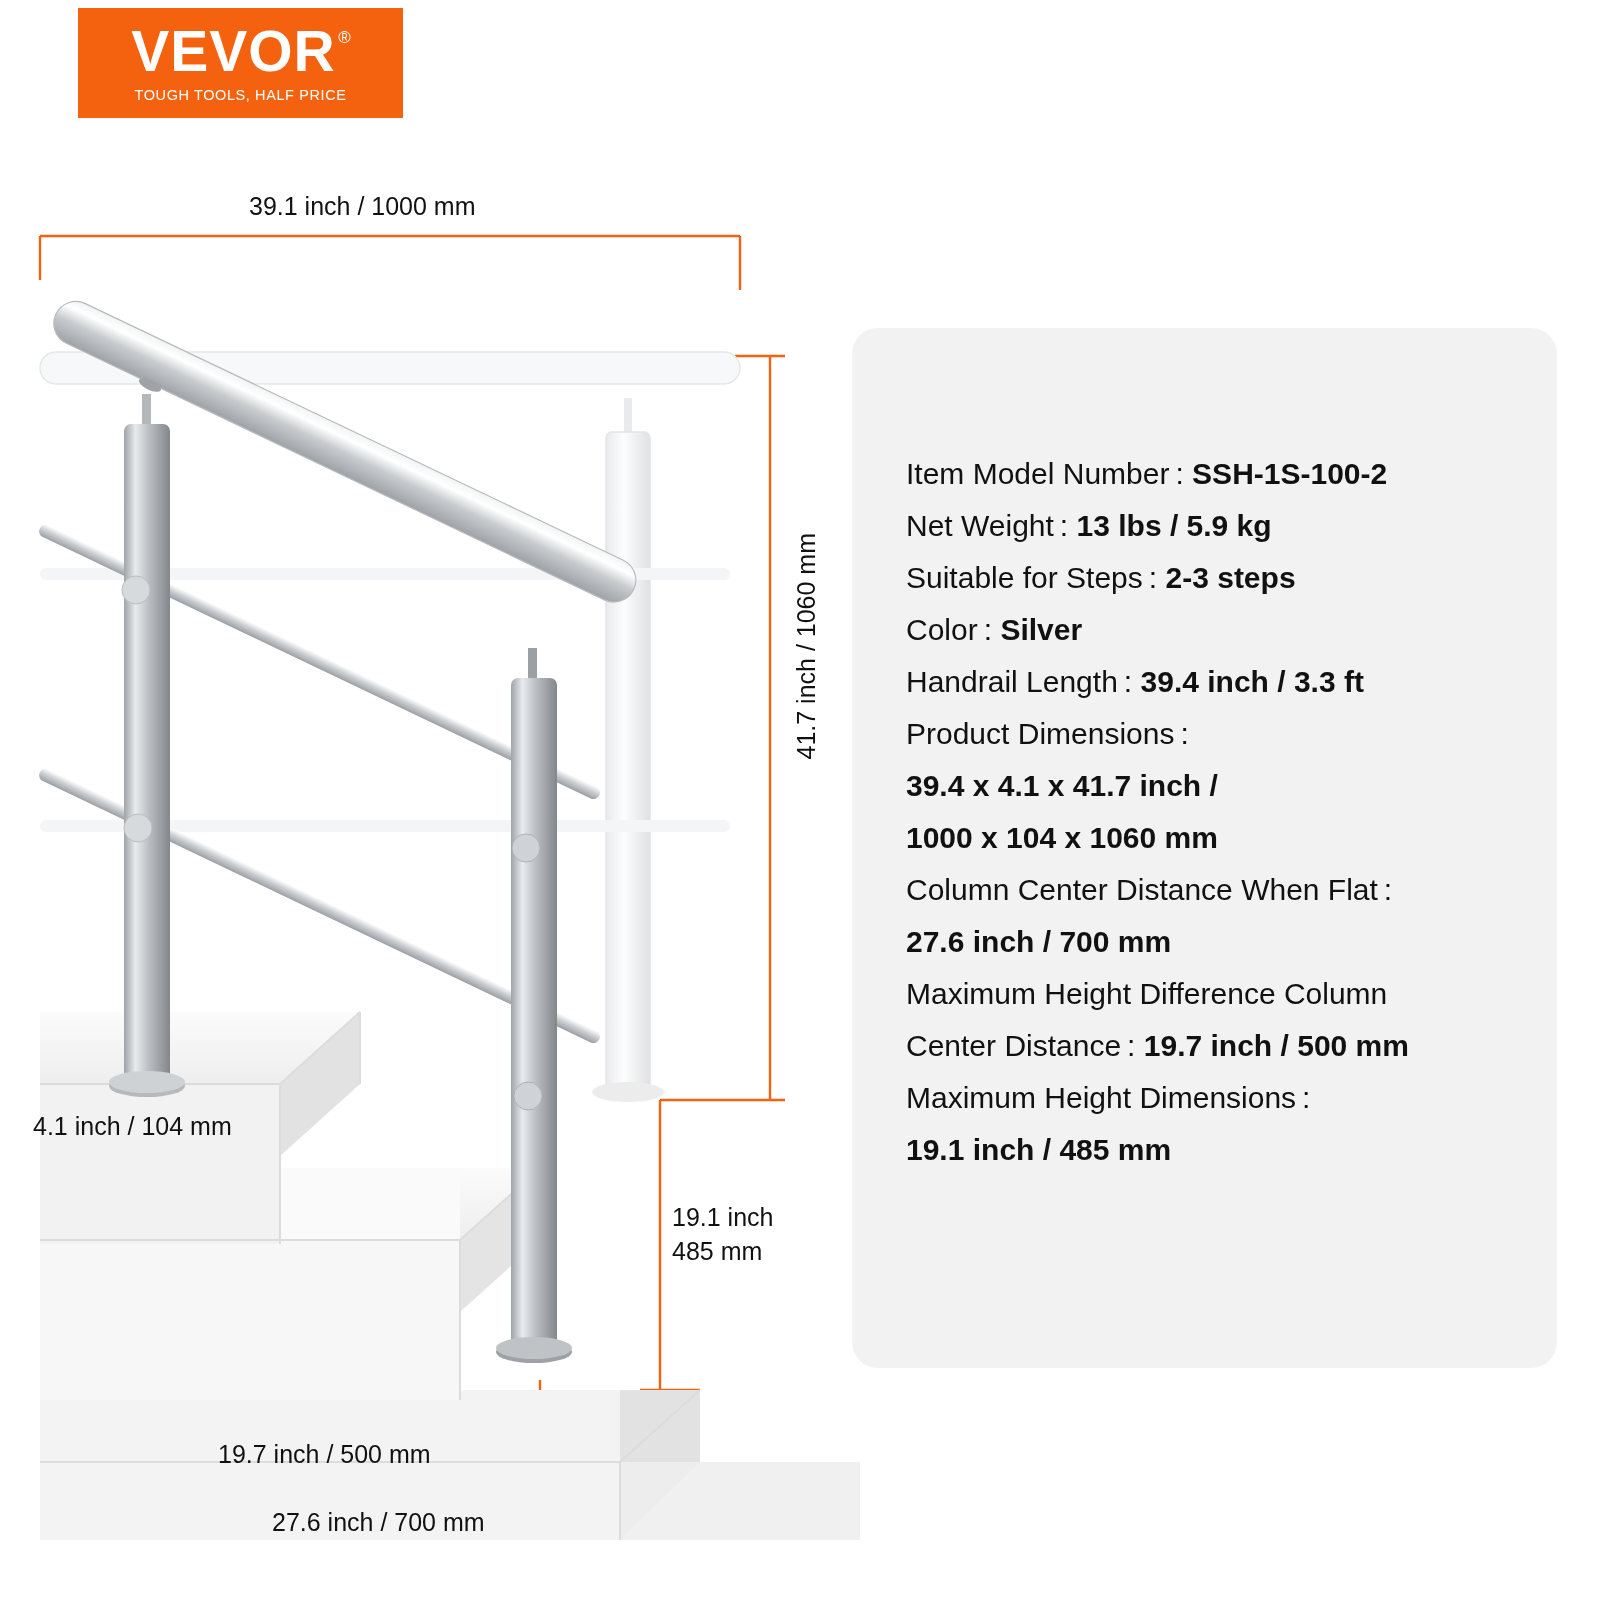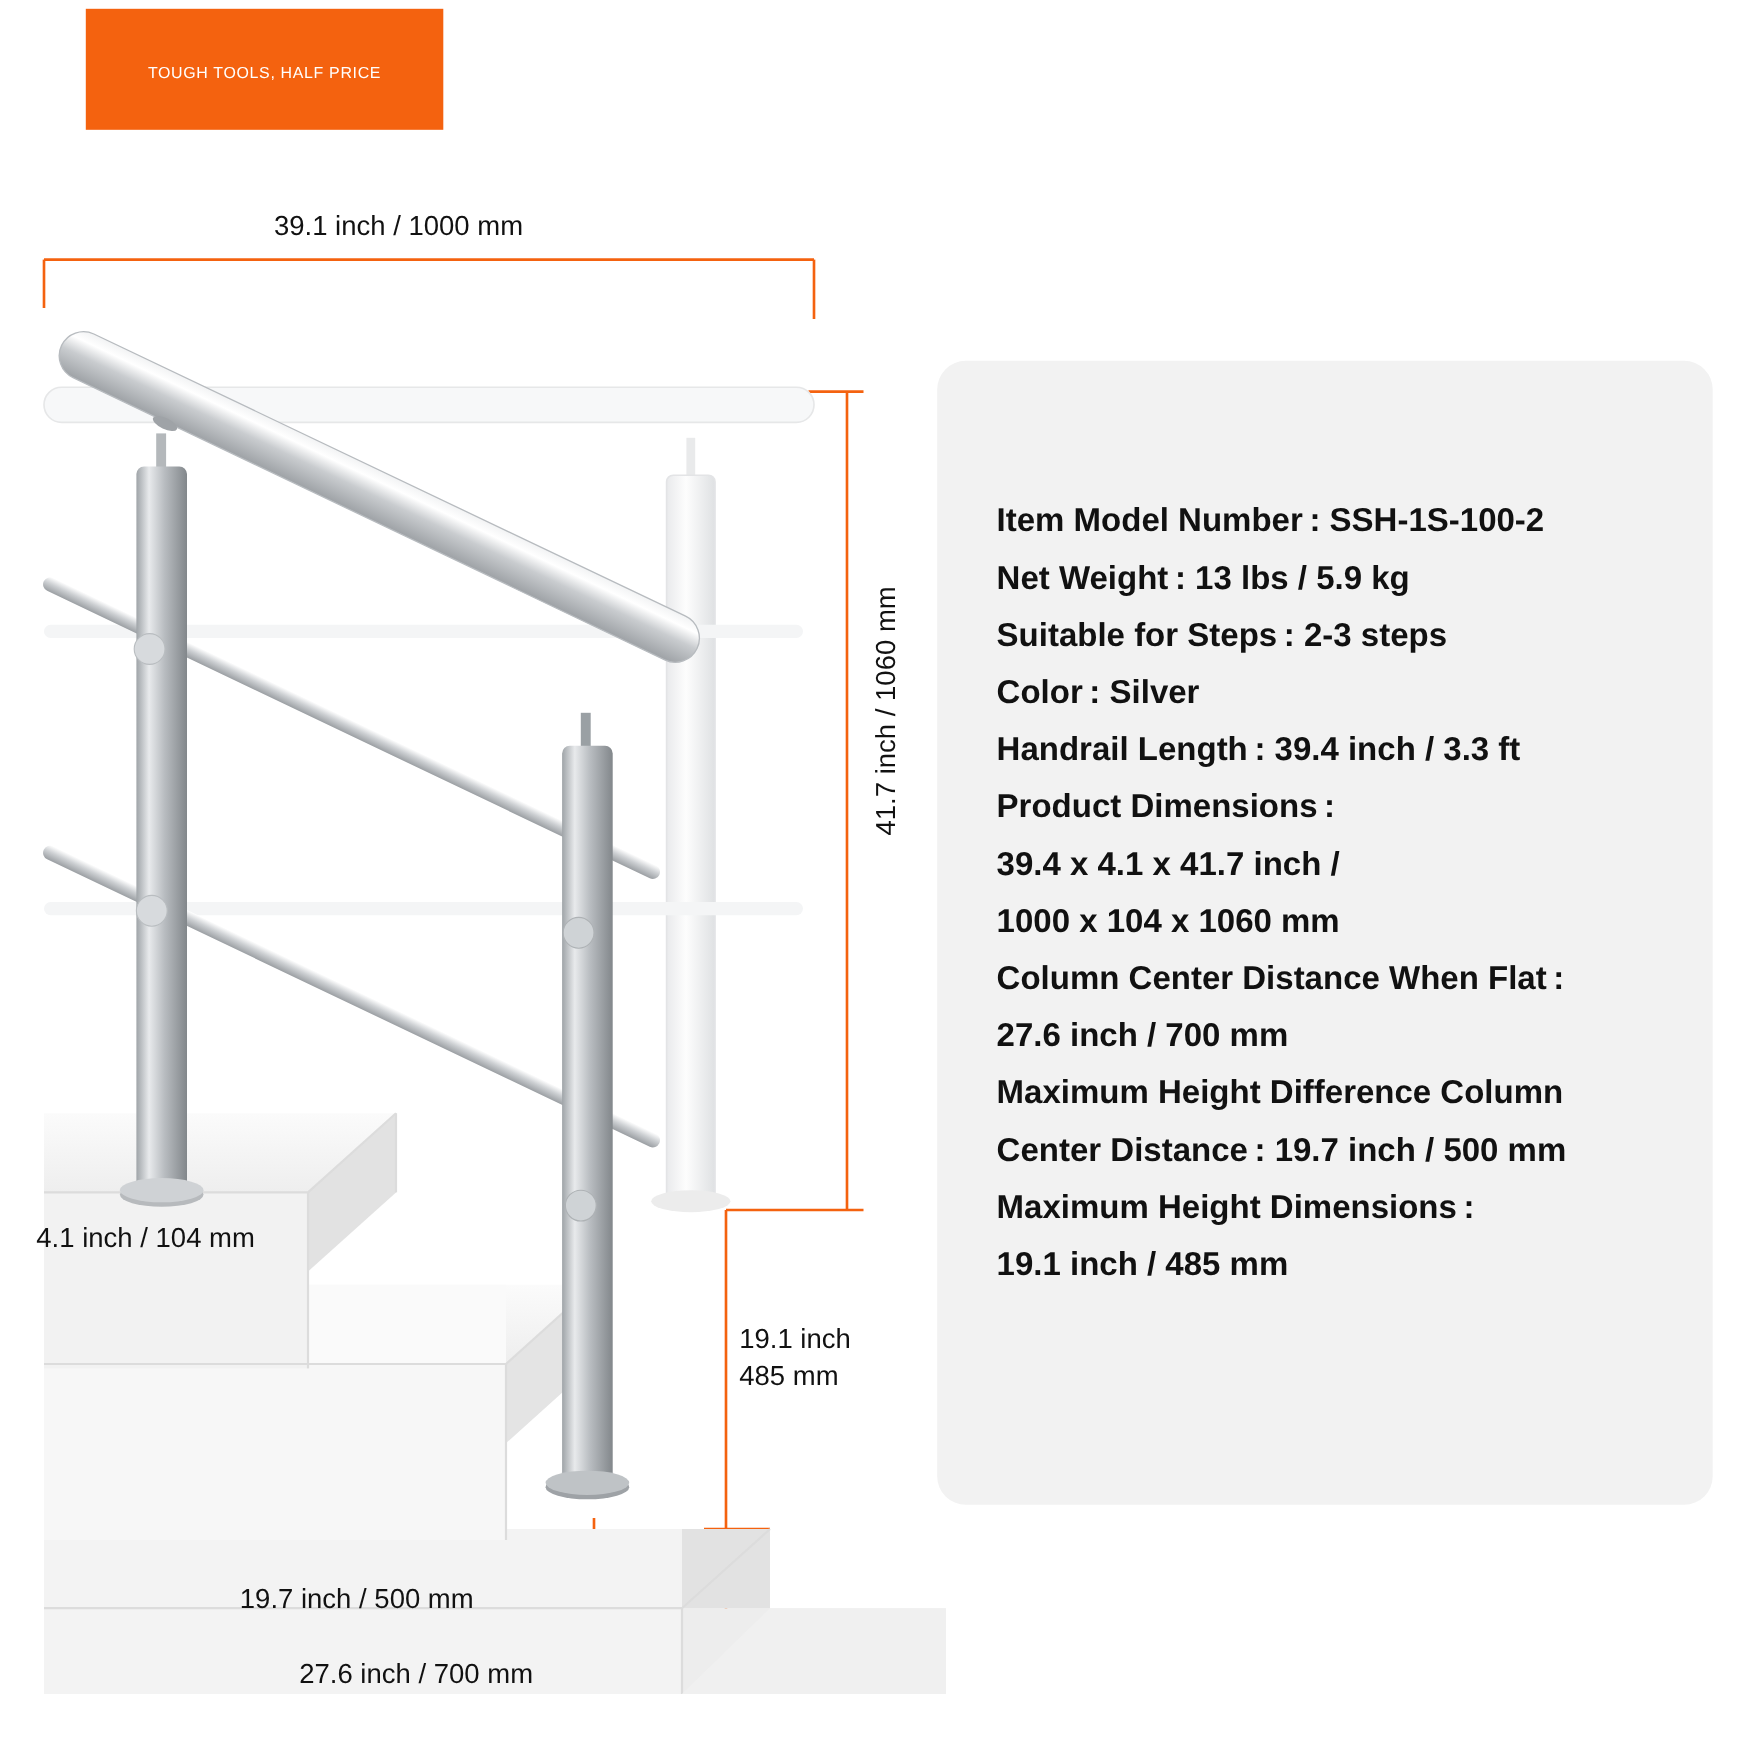--- a/index.html
+++ b/index.html
@@ -51,28 +51,31 @@
   .spec-panel{
     position:absolute;left:852px;top:328px;width:705px;height:1040px;
     background:#f2f2f2;border-radius:26px;
   }
   .spec-list{
     position:absolute;left:54px;top:120px;width:640px;
   }
   .spec-row{
     font-size:30px;line-height:52px;color:#111;white-space:nowrap;
   }
-  .spec-label{font-weight:bold;}
+  .spec-label{font-weight:normal;}
   .spec-value{font-weight:bold;}
   .spec-row.value-only{font-weight:bold;}
 </style>
 </head>
 <body>
 
 <div class="logo">
+  <div class="logo-word">
+    <span>VEVOR</span><span class="logo-reg">®</span>
+  </div>
   <div class="logo-tag">TOUGH TOOLS, HALF PRICE</div>
 </div>
 
 <div class="diagram">
   <svg width="870" height="1600" viewBox="0 0 870 1600">
     <defs>
       <linearGradient id="railGrad" x1="0" y1="0" x2="0" y2="1">
         <stop offset="0%" stop-color="#f2f3f4"></stop>
         <stop offset="22%" stop-color="#ffffff"></stop>
         <stop offset="52%" stop-color="#c9cccf"></stop>

